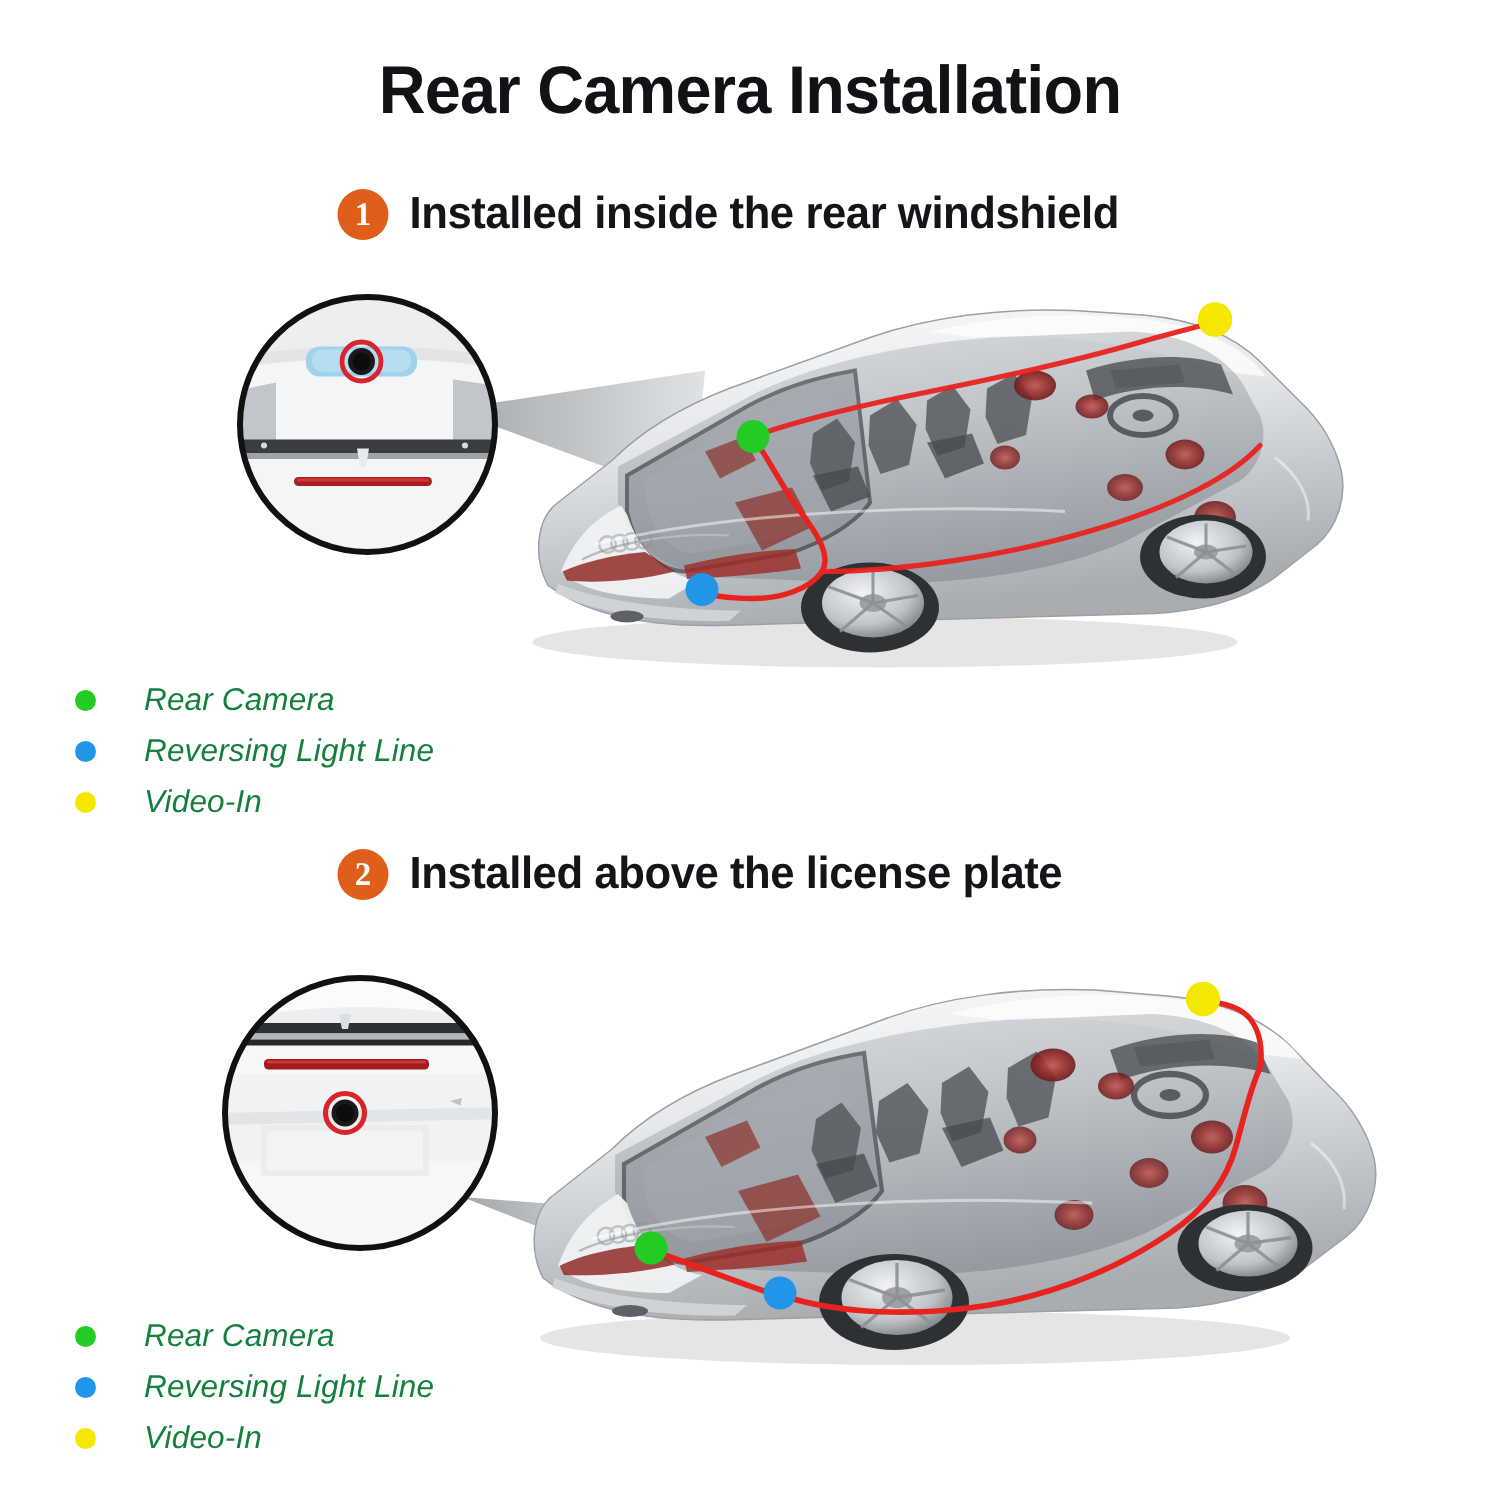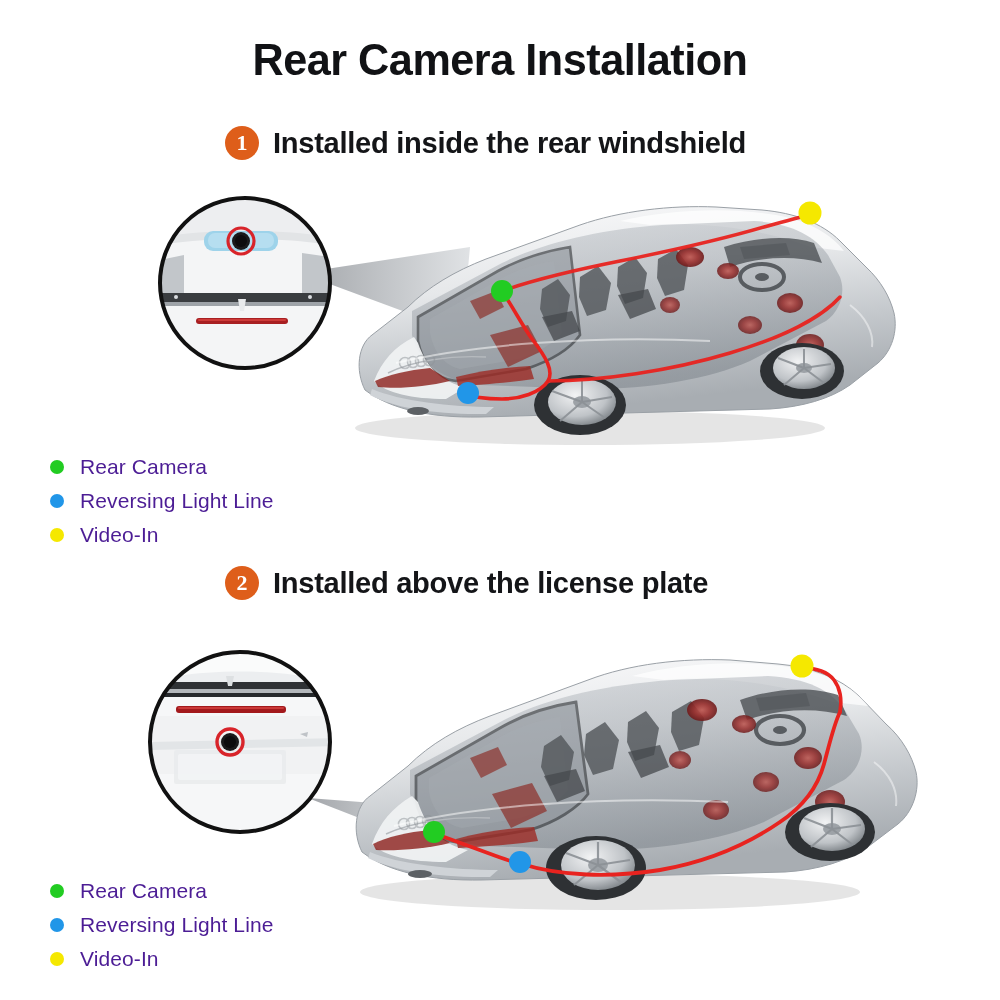--- a/index.html
+++ b/index.html
@@ -40,22 +40,22 @@
     transform:scaleX(0.97); transform-origin:left center;
   }
 
   
   .legend{ position:absolute; }
   .legend.l1{ top:450px; left:50px; }
   .legend.l2{ top:874px; left:50px; }
   .legend-row{ display:flex; align-items:center; height:34px; }
   .legend-dot{ width:14px; height:14px; border-radius:50%; flex:0 0 14px; }
   .legend-label{
-    margin-left:16px; font-size:21px; color:#4c1d95;
-    white-space:nowrap; letter-spacing:0.1px;
+    margin-left:32px; font-size:21px; color:#15803d;
+    white-space:nowrap; letter-spacing:0.1px;font-style:italic;
   }
 
   
   .illus{ position:absolute; }
   .illus.top{ left:150px; top:185px; width:850px; height:270px; }
   .illus.bot{ left:140px; top:630px; width:860px; height:290px; }
   .illus svg{ display:block; width:100%; height:100%; overflow:visible; }
 </style>
 </head>
 <body>

